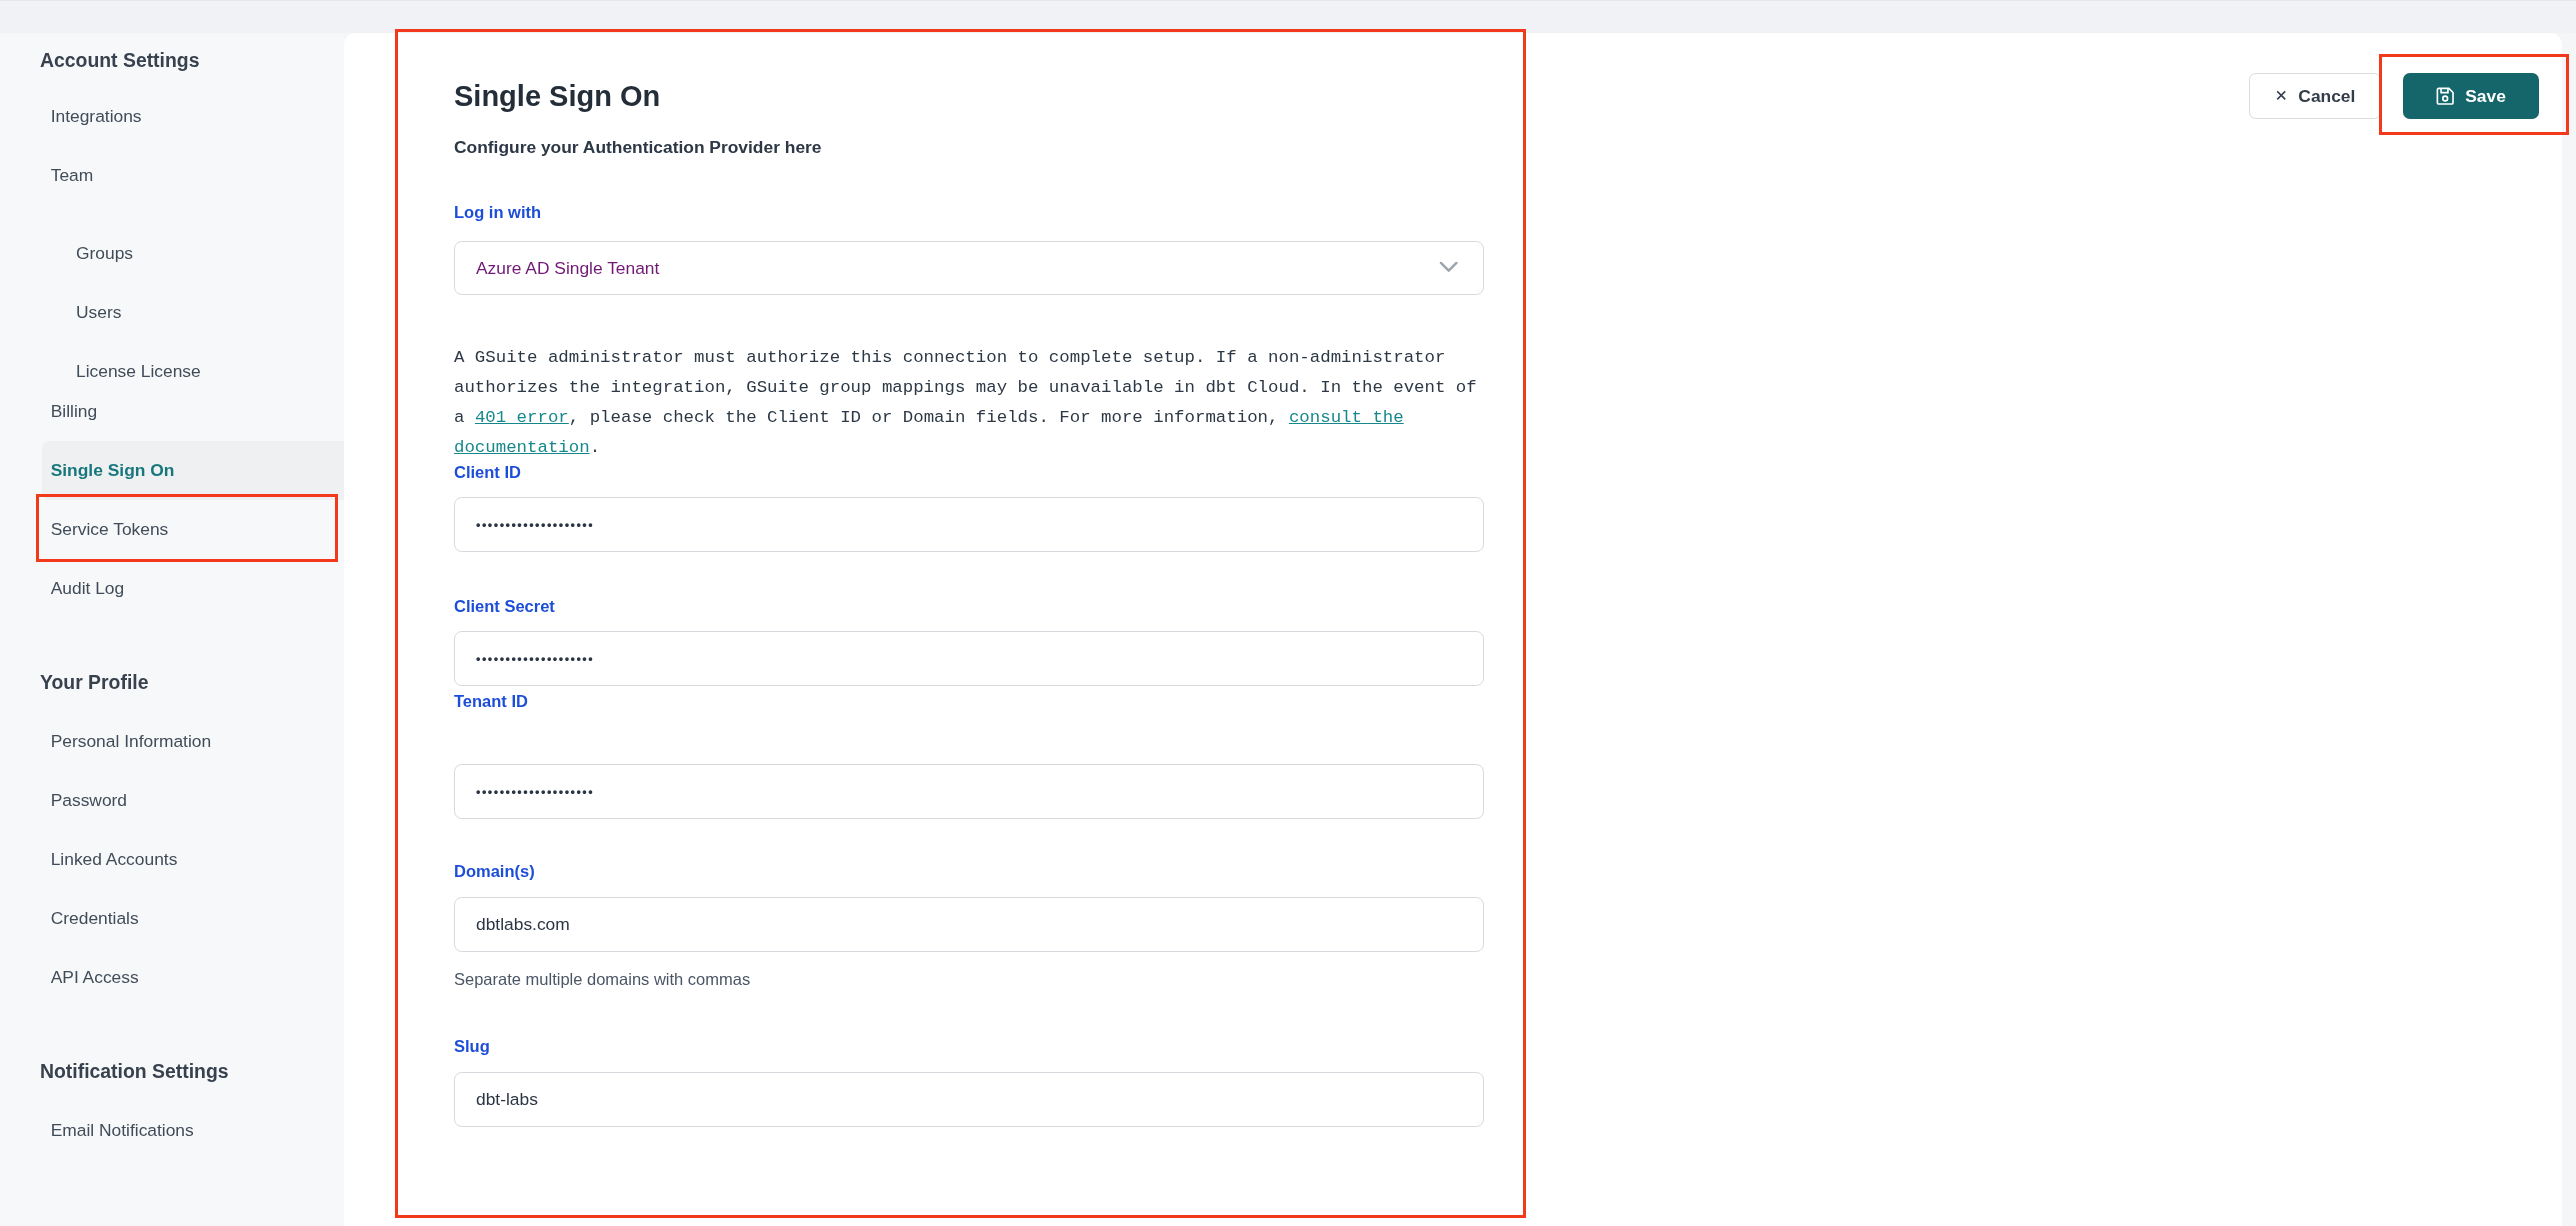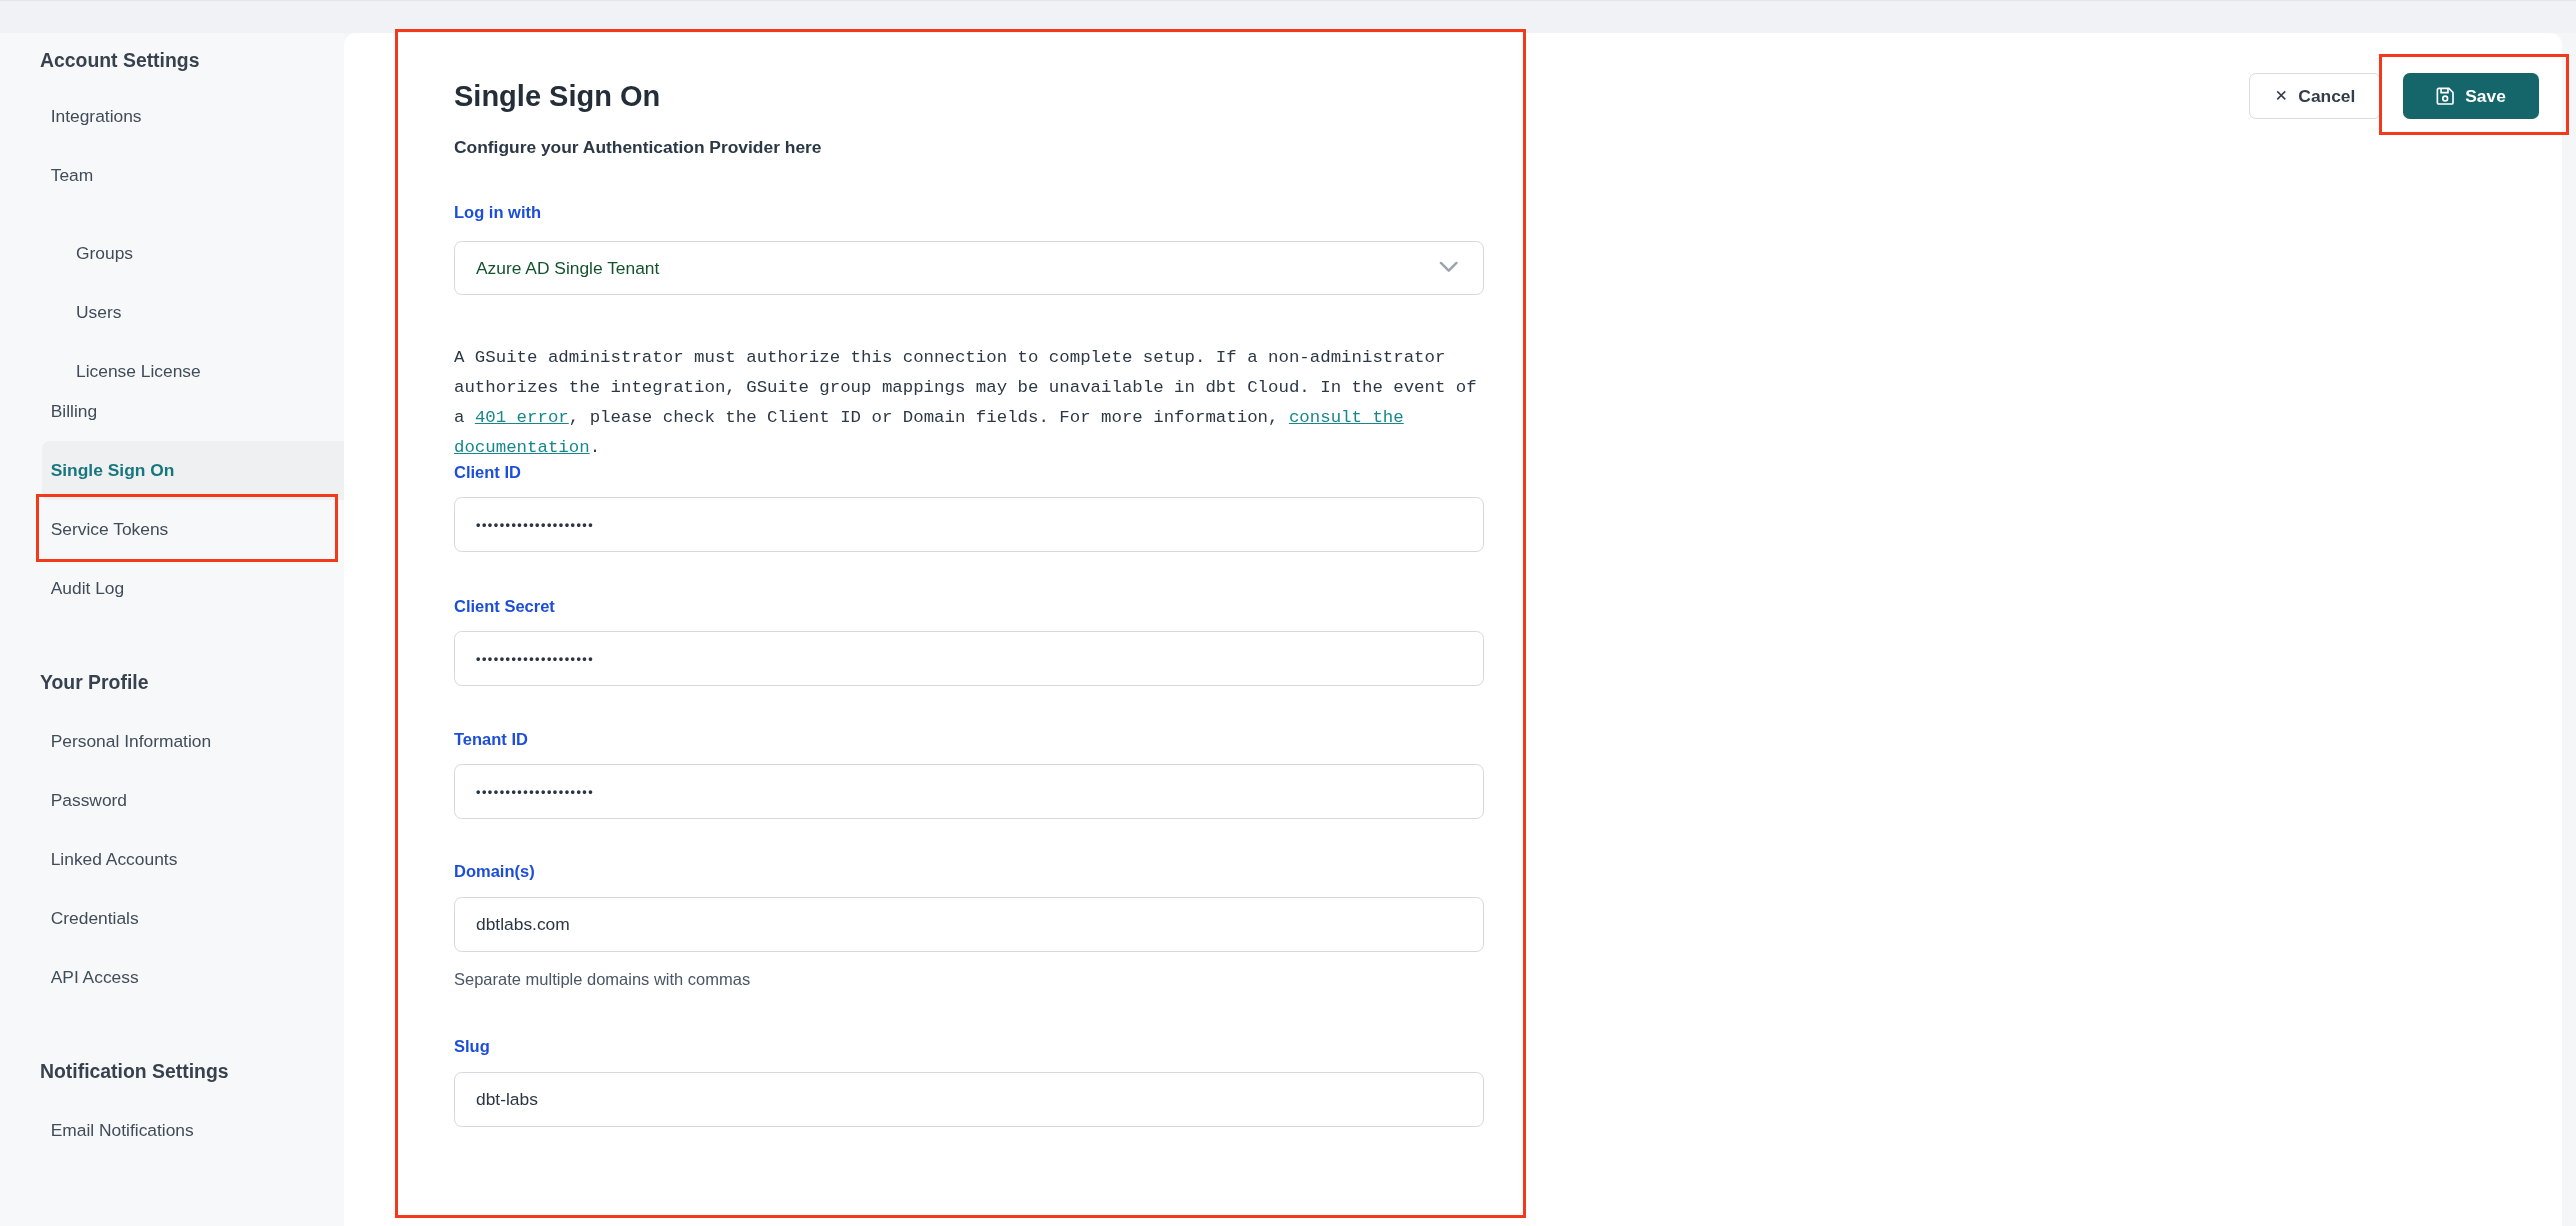--- a/index.html
+++ b/index.html
@@ -56,29 +56,29 @@
     position:absolute; left:110px; top:104px;
     font-size:17.4px; font-weight:600; color:#2c3845;
   }
   .field-label {
     position:absolute; left:110px;
     font-size:16.5px; font-weight:700; color:#1d4ed8;
   }
   .lb-login  { top:170px; }
   .lb-client-id { top:430px; }
   .lb-client-secret { top:564px; }
-  .lb-tenant { top:697px;text-align:center; }
+  .lb-tenant { top:659px;text-align:center; }
   .lb-domains { top:829px; }
   .lb-slug { top:1004px; }
 
   .select-box {
     position:absolute; left:110px; top:208px; width:1030px; height:54px;
     border:1.5px solid #d5d9de; border-radius:7.7px; background:#fff;
     display:flex; align-items:center; padding:0 25px 0 21px;
-    font-size:17.4px; color:#14532d; cursor:pointer;
+    font-size:17.4px; color:#701a75; cursor:pointer;
   }
   .select-box .chev-down { margin-left:auto; }
 
   .notice {
     position:absolute; left:110px; top:310px; width:1034px;
     font-size:17.4px; line-height:30px; color:#2c3845;font-family:Liberation Mono, monospace;
   }
   .notice a { color:#16888c; text-decoration:underline; cursor:pointer; }
 
   .text-input {

